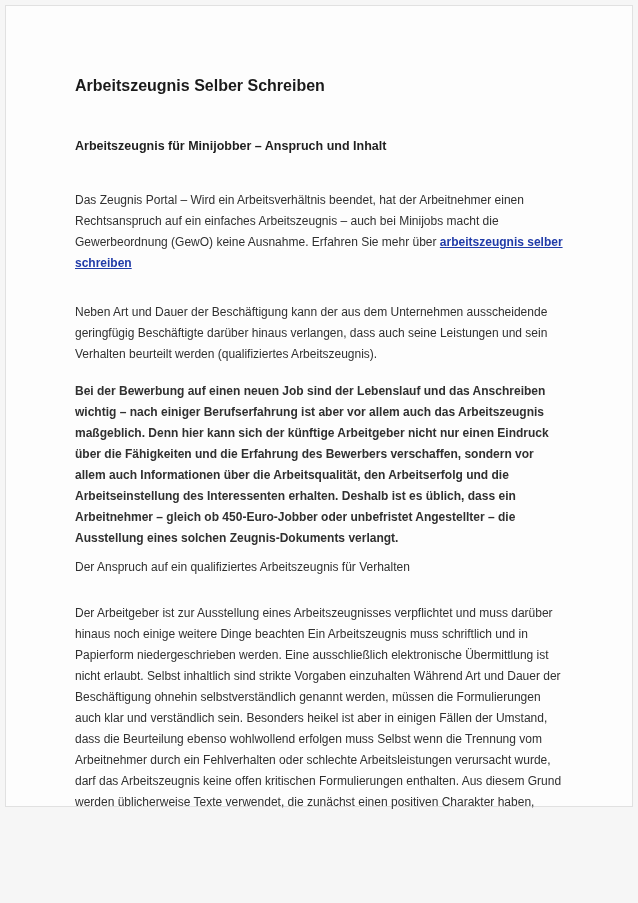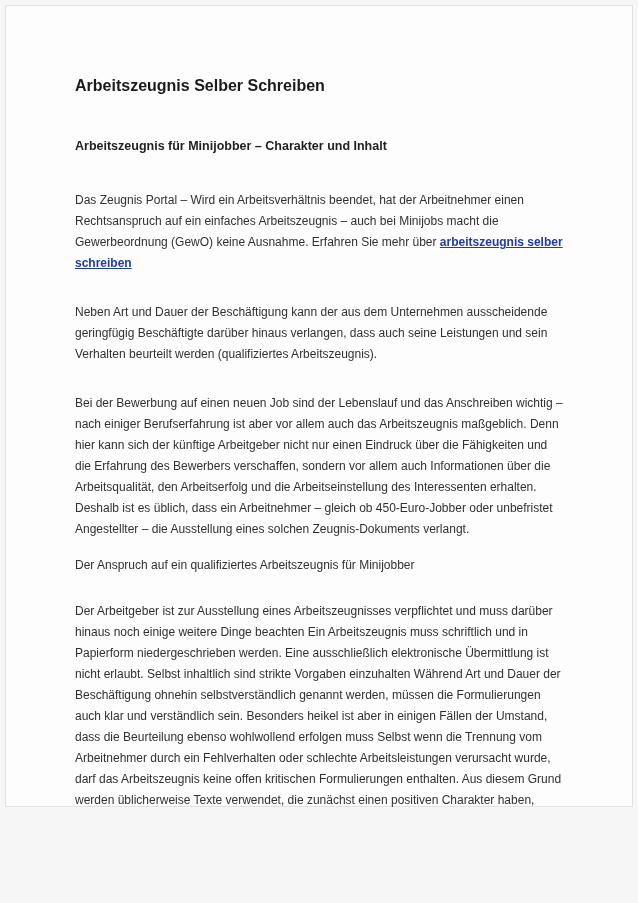--- a/index.html
+++ b/index.html
@@ -42,29 +42,29 @@
     font-weight: bold;
     color: #1f1f1f;
     margin: 0 0 33px 0;
   }
   .para {
     font-size: 12px;
     line-height: 21px;
     margin: 0 0 28px 0;
     color: #303030;
   }
-  .para.gap-lg { margin-bottom: 28px; }
+  .para.gap-lg { margin-bottom: 16px; }
   .section-heading {
     font-size: 12px;
     line-height: 21px;
     font-weight: normal;
     color: #303030;
     margin: 0 0 25px 0;
   }
-  .para-3 { margin-bottom: 15px; }
+  .para-3 { margin-bottom: 8px; font-weight: bold; }
   .doc-link {
     color: #203ba8;
     font-weight: bold;
     text-decoration: underline;
     cursor: pointer;
   }
   .watermark {
     position: absolute;
     left: 38px;
     top: 843px;
@@ -75,30 +75,30 @@
 </style>
 </head>
 <body>
 
 <div class="canvas">
   <div class="page">
     <div class="content">
 
       <h1 class="doc-title">Arbeitszeugnis Selber Schreiben</h1>
 
-      <h2 class="doc-subtitle">Arbeitszeugnis für Minijobber – Charakter und Inhalt</h2>
+      <h2 class="doc-subtitle">Arbeitszeugnis für Minijobber – Anspruch und Inhalt</h2>
 
       <p class="para"><span>Das Zeugnis Portal – Wird ein Arbeitsverhältnis beendet, hat der Arbeitnehmer einen Rechtsanspruch auf ein einfaches Arbeitszeugnis – auch bei Minijobs macht die Gewerbeordnung (GewO) keine Ausnahme. Erfahren Sie mehr über </span><a class="doc-link">arbeitszeugnis selber schreiben</a></p>
 
       <p class="para gap-lg">Neben Art und Dauer der Beschäftigung kann der aus dem Unternehmen ausscheidende geringfügig Beschäftigte darüber hinaus verlangen, dass auch seine Leistungen und sein Verhalten beurteilt werden (qualifiziertes Arbeitszeugnis).</p>
 
 
       <p class="para para-3">Bei der Bewerbung auf einen neuen Job sind der Lebenslauf und das Anschreiben wichtig – nach einiger Berufserfahrung ist aber vor allem auch das Arbeitszeugnis maßgeblich. Denn hier kann sich der künftige Arbeitgeber nicht nur einen Eindruck über die Fähigkeiten und die Erfahrung des Bewerbers verschaffen, sondern vor allem auch Informationen über die Arbeitsqualität, den Arbeitserfolg und die Arbeitseinstellung des Interessenten erhalten. Deshalb ist es üblich, dass ein Arbeitnehmer – gleich ob 450-Euro-Jobber oder unbefristet Angestellter – die Ausstellung eines solchen Zeugnis-Dokuments verlangt.</p>
 
-      <p class="section-heading">Der Anspruch auf ein qualifiziertes Arbeitszeugnis für Minijobber</p>
+      <p class="section-heading">Der Anspruch auf ein qualifiziertes Arbeitszeugnis für Verhalten</p>
 
       <p class="para">Der Arbeitgeber ist zur Ausstellung eines Arbeitszeugnisses verpflichtet und muss darüber hinaus noch einige weitere Dinge beachten Ein Arbeitszeugnis muss schriftlich und in Papierform niedergeschrieben werden. Eine ausschließlich elektronische Übermittlung ist nicht erlaubt. Selbst inhaltlich sind strikte Vorgaben einzuhalten Während Art und Dauer der Beschäftigung ohnehin selbstverständlich genannt werden, müssen die Formulierungen auch klar und verständlich sein. Besonders heikel ist aber in einigen Fällen der Umstand, dass die Beurteilung ebenso wohlwollend erfolgen muss Selbst wenn die Trennung vom Arbeitnehmer durch ein Fehlverhalten oder schlechte Arbeitsleistungen verursacht wurde, darf das Arbeitszeugnis keine offen kritischen Formulierungen enthalten. Aus diesem Grund werden üblicherweise Texte verwendet, die zunächst einen positiven Charakter haben, tatsächlich aber diskret auf Schwächen hinweisen können.</p>
 
     </div>
 
     <div class="watermark">blog</div>
   </div>
 </div>
 
 </body></html>

